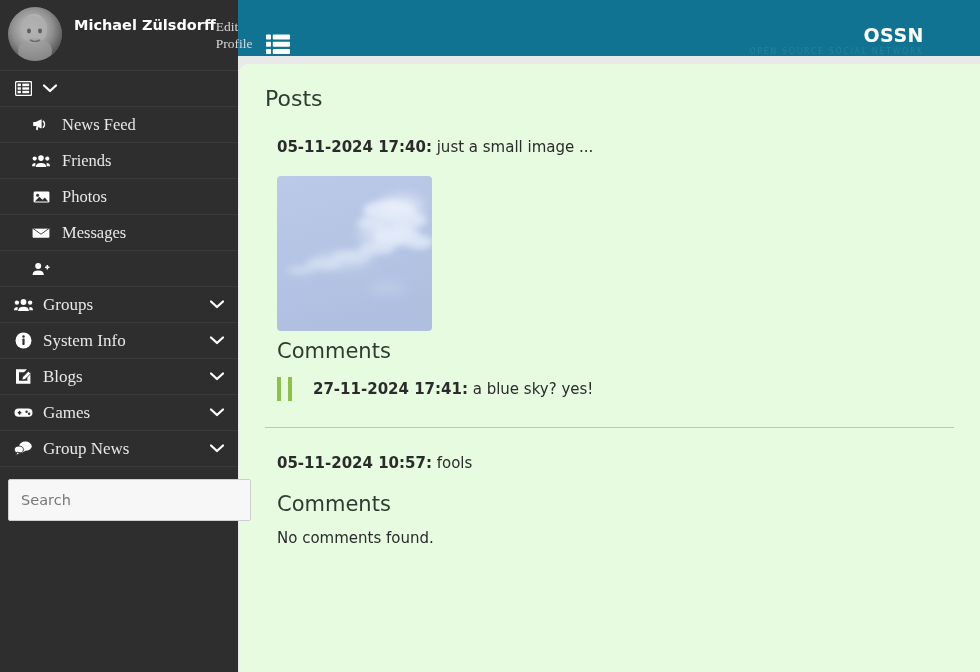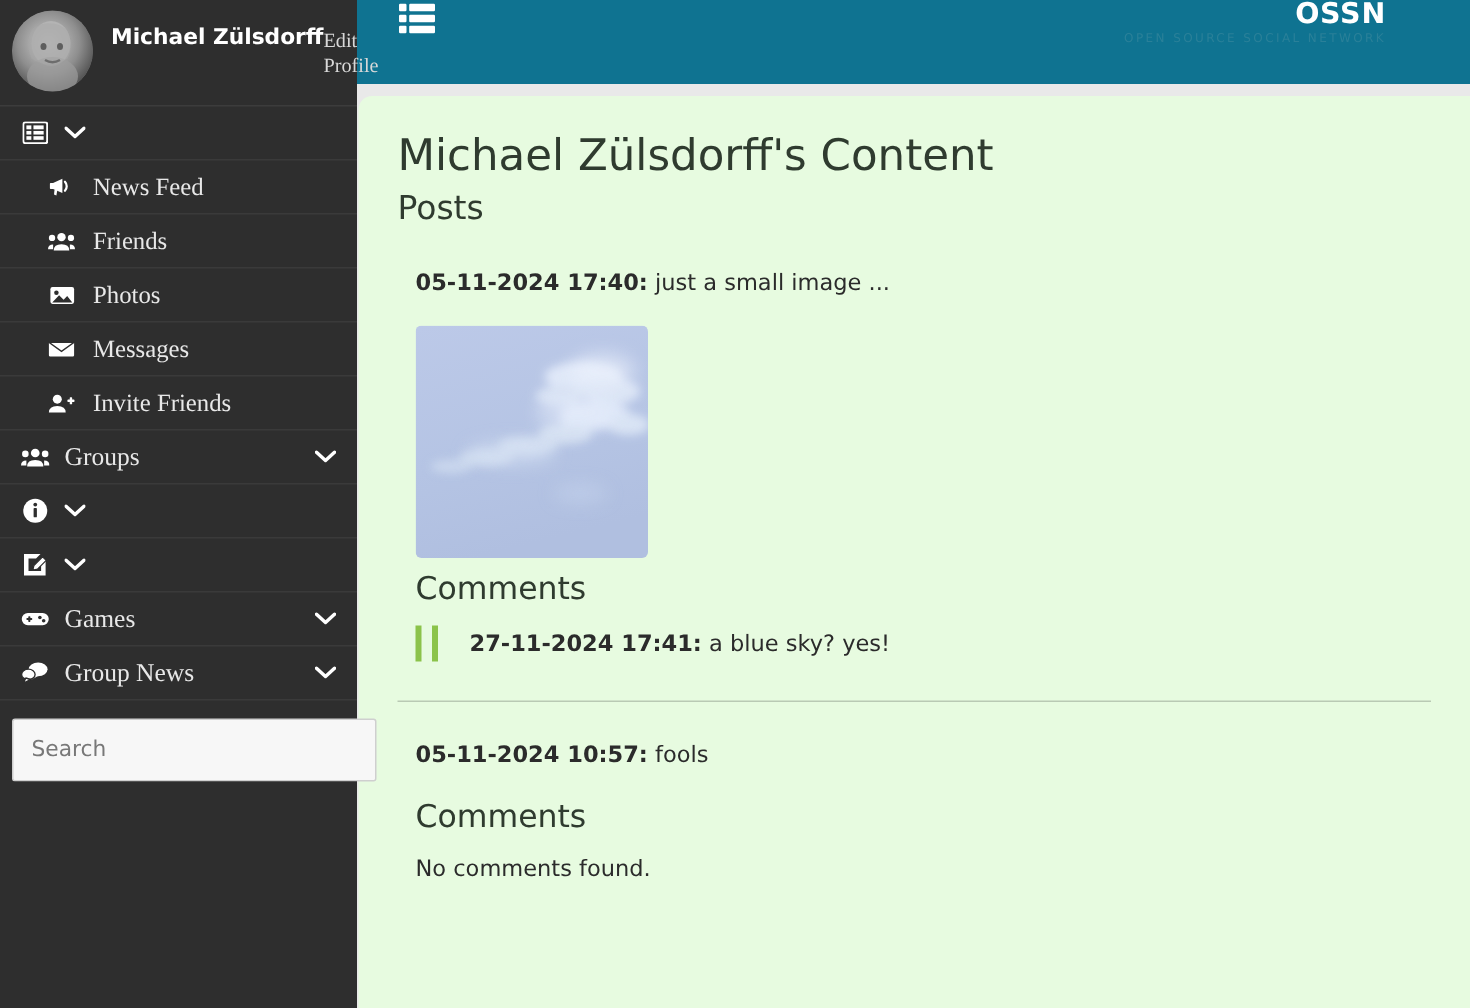--- a/index.html
+++ b/index.html
@@ -117,21 +117,21 @@
     background: #e9e9e9;
     display: flex;
     flex-direction: column;
     position: relative;
   }
 
   #topbar {
     height: 56px;
     background: #0f7391;
     display: flex;
-    align-items: flex-start;
+    align-items: flex-end;
     justify-content: space-between;
     padding: 0 22px 0 26px;
     flex: 0 0 56px;
   }
   .menu-toggle {
     width: 28px; height: 24px;
     display: flex; align-items: center; justify-content: center;
     cursor: pointer;
   }
   .brand-wrap {
@@ -363,21 +363,20 @@
 
       <div class="nav-row sub">
         <span class="ico">
           <svg width="18" height="14" viewBox="0 0 18 14" xmlns="http://www.w3.org/2000/svg">
             <circle cx="6.2" cy="4.1" r="3.0" fill="#ffffff"></circle>
             <path d="M0.6 13 q0-4.4 5.6-4.4 t5.6 4.4 z" fill="#ffffff"></path>
             <rect x="13.0" y="4.4" width="4.6" height="1.6" rx="0.4" fill="#ffffff"></rect>
             <rect x="14.5" y="2.9" width="1.6" height="4.6" rx="0.4" fill="#ffffff"></rect>
           </svg>
         </span>
-        <span class="label">Invite Friends</span>
       </div>
 
       <div class="nav-row">
         <span class="ico">
           <svg width="19" height="14" viewBox="0 0 19 14" xmlns="http://www.w3.org/2000/svg">
             <circle cx="9.5" cy="4.0" r="2.9" fill="#ffffff"></circle>
             <path d="M4.1 13 q0-4.3 5.4-4.3 t5.4 4.3 z" fill="#ffffff"></path>
             <circle cx="2.9" cy="4.6" r="2.2" fill="#ffffff"></circle>
             <path d="M0 12.3 q0-3.3 3.6-3.3 v3.3 z" fill="#ffffff"></path>
             <circle cx="16.1" cy="4.6" r="2.2" fill="#ffffff"></circle>
@@ -393,34 +392,36 @@
       </div>
 
       <div class="nav-row">
         <span class="ico">
           <svg width="17" height="17" viewBox="0 0 17 17" xmlns="http://www.w3.org/2000/svg">
             <circle cx="8.5" cy="8.5" r="8" fill="#ffffff"></circle>
             <circle cx="8.5" cy="4.4" r="1.25" fill="#2e2e2e"></circle>
             <rect x="7.4" y="6.6" width="2.2" height="6.3" rx="0.6" fill="#2e2e2e"></rect>
           </svg>
         </span>
+        <span class="label">System Info</span>
         <span class="chev">
           <svg width="14" height="9" viewBox="0 0 14 9" xmlns="http://www.w3.org/2000/svg">
             <path d="M1 1.5 L7 7 L13 1.5" fill="none" stroke="#ffffff" stroke-width="2.3" stroke-linecap="round" stroke-linejoin="round"></path>
           </svg>
         </span>
       </div>
 
       <div class="nav-row">
         <span class="ico">
           <svg width="17" height="17" viewBox="0 0 17 17" xmlns="http://www.w3.org/2000/svg">
             <path d="M1 1.3 h11 l-3.0 3.0 h-5 v8.4 h8.4 v-4.6 l3.0 -3.0 v10.6 h-14.4 z" fill="#ffffff"></path>
             <path d="M7.6 9.0 l5.8 -5.8 l2.4 2.4 l-5.8 5.8 l-3.1 0.7 z" fill="#ffffff" stroke="#2e2e2e" stroke-width="0.8" stroke-linejoin="round"></path>
           </svg>
         </span>
+        <span class="label">Blogs</span>
         <span class="chev">
           <svg width="14" height="9" viewBox="0 0 14 9" xmlns="http://www.w3.org/2000/svg">
             <path d="M1 1.5 L7 7 L13 1.5" fill="none" stroke="#ffffff" stroke-width="2.3" stroke-linecap="round" stroke-linejoin="round"></path>
           </svg>
         </span>
       </div>
 
       <div class="nav-row">
         <span class="ico">
           <svg width="19" height="13" viewBox="0 0 19 13" xmlns="http://www.w3.org/2000/svg">
@@ -480,21 +481,20 @@
       </div>
       <div class="brand-wrap">
         <div class="brand">OSSN</div>
         <div class="brand-sub">OPEN SOURCE SOCIAL NETWORK</div>
       </div>
     </div>
 
     <div id="content-outer">
       <div id="content">
 
-        <h1 class="page-title">Michael Zülsdorff's Content</h1>
         <h2 class="section-title">Posts</h2>
 
         <div class="post">
           <div class="post-line">
             <span class="ts">05-11-2024 17:40:</span>
             <span class="body">just a small image ...</span>
           </div>
 
           <div class="post-image">
             <svg viewBox="0 0 155 155" xmlns="http://www.w3.org/2000/svg" aria-hidden="true">

